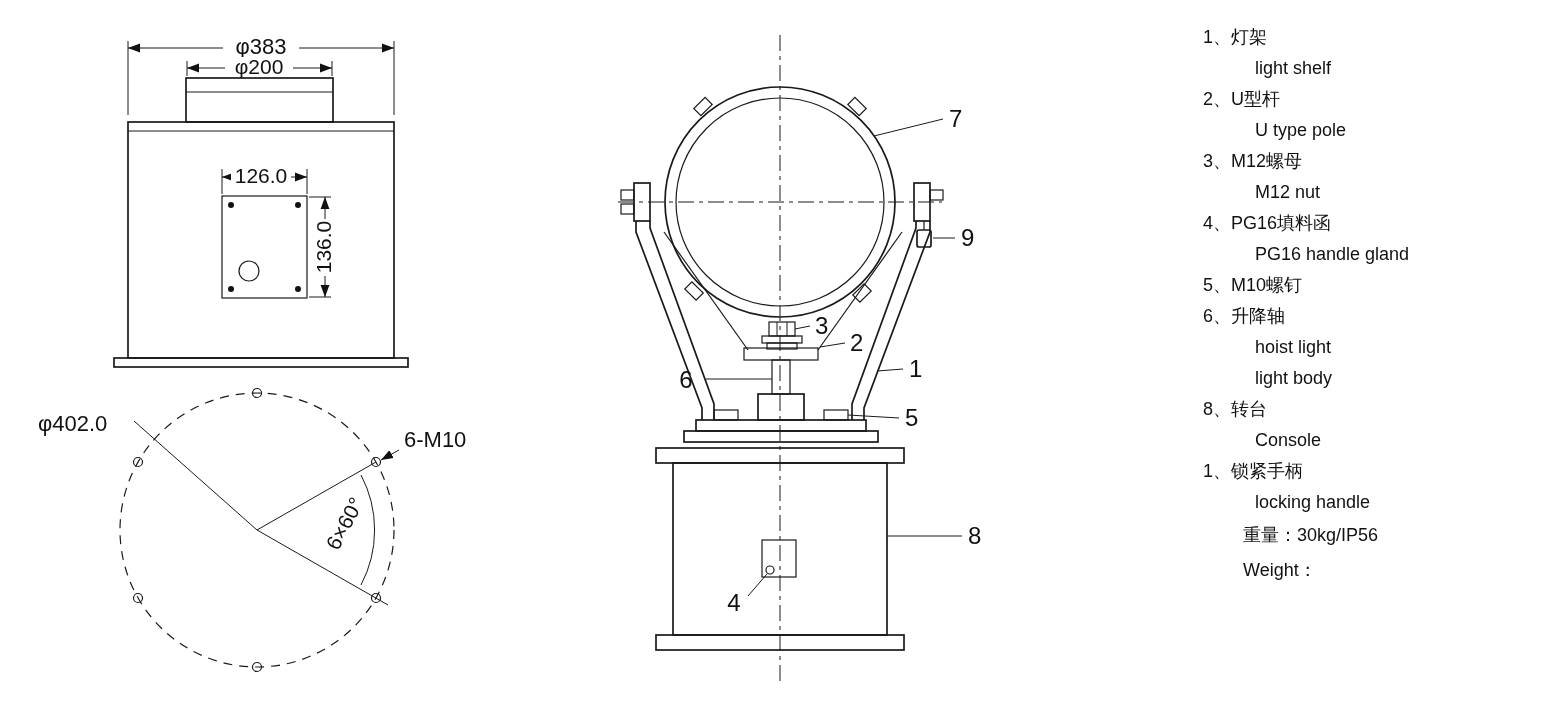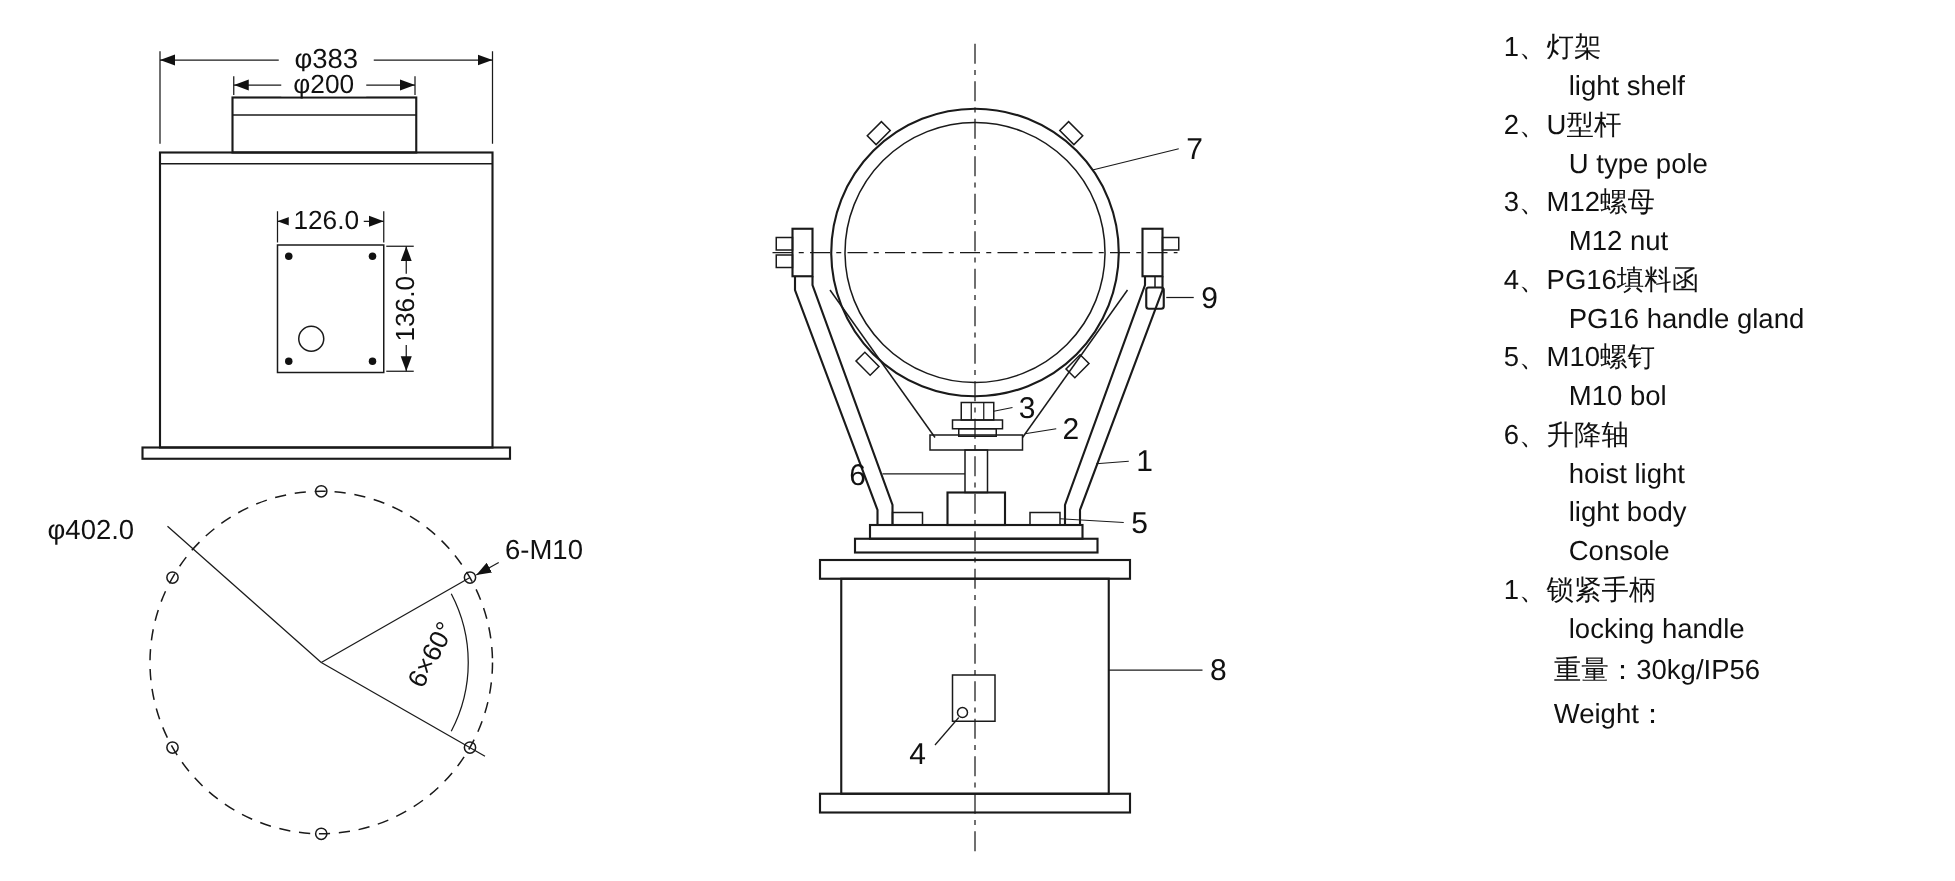--- a/index.html
+++ b/index.html
@@ -10,21 +10,21 @@
   svg{position:absolute;left:0;top:0}
   .o   {stroke:#1a1a1a;stroke-width:1.7;fill:none}
   .o2  {stroke:#1a1a1a;stroke-width:1.2;fill:none}
   .thin{stroke:#1a1a1a;stroke-width:1;fill:none}
   .dash{stroke:#1a1a1a;stroke-width:1.2;fill:none;stroke-dasharray:9 7}
   .cl  {stroke:#1a1a1a;stroke-width:1;fill:none;stroke-dasharray:16 5 4 5}
   .dim {font-size:21px;fill:#111}
   .dim-lg{font-size:22px;fill:#111}
   .co  {font-size:24px;fill:#111}
   .parts-list{position:absolute;left:1203px;top:22px;width:360px;
-              font-size:22px;line-height:31px;color:#111}
+              font-size:18px;line-height:31px;color:#111}
   .part-item .en{padding-left:52px}
   .weight-block{padding-left:40px;line-height:35px}
 </style>
 </head>
 <body>
 
 <div class="stage">
 
 <svg viewBox="0 0 1564 705" width="1564" height="705">
   <defs>
@@ -207,30 +207,30 @@
   <div class="part-item">
     <div class="zh">3、M12螺母</div>
     <div class="en">M12 nut</div>
   </div>
   <div class="part-item">
     <div class="zh">4、PG16填料函</div>
     <div class="en">PG16 handle gland</div>
   </div>
   <div class="part-item">
     <div class="zh">5、M10螺钉</div>
-    <div class="en">M10 bol</div>
   </div>
   <div class="part-item">
     <div class="zh">6、升降轴</div>
     <div class="en">hoist light</div>
   </div>
   <div class="part-item">
     <div class="en">light body</div>
   </div>
   <div class="part-item">
+    <div class="zh">8、转台</div>
     <div class="en">Console</div>
   </div>
   <div class="part-item">
     <div class="zh">1、锁紧手柄</div>
     <div class="en">locking handle</div>
   </div>
   <div class="weight-block">
     <div>重量：30kg/IP56</div>
     <div>Weight：</div>
   </div>

